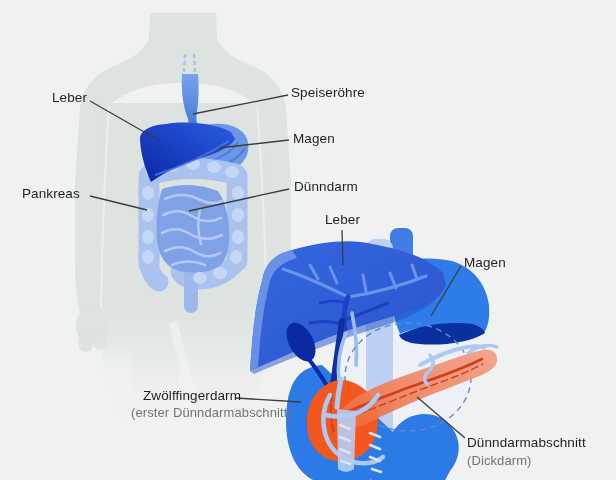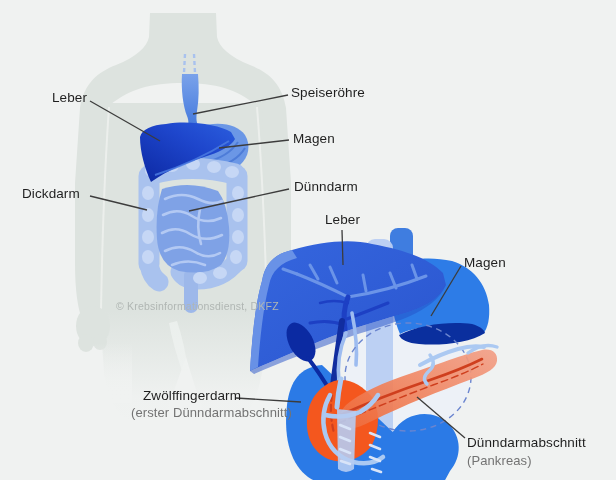--- a/index.html
+++ b/index.html
@@ -231,30 +231,29 @@
     <path d="M342,217 L343,252"></path>
     <path d="M461,253 L431,303"></path>
     <path d="M236,385 L301,389"></path>
     <path d="M465,425 L417,384"></path>
   </g>
 </svg>
 
   <div class="lbl" style="left:52px;top:77px;">Leber</div>
   <div class="lbl" style="left:291px;top:72px;text-align:center;">Speiseröhre</div>
   <div class="lbl" style="left:293px;top:118px;">Magen</div>
-  <div class="lbl" style="left:22px;top:173px;">Dickdarm</div>
+  <div class="lbl" style="left:22px;top:173px;">Pankreas</div>
   <div class="lbl" style="left:294px;top:166px;">Dünndarm</div>
 
   <div class="lbl" style="left:325px;top:199px;">Leber</div>
   <div class="lbl" style="left:464px;top:242px;">Magen</div>
 
   <div>
     <div class="lbl" style="left:143px;top:375px;">Zwölffingerdarm</div>
     <div class="lbl sub" style="left:131px;top:392px;">(erster Dünndarmabschnitt)</div>
   </div>
 
   <div>
     <div class="lbl" style="left:467px;top:422px;">Dünndarmabschnitt</div>
-    <div class="lbl sub" style="left:467px;top:440px;">(Pankreas)</div>
+    <div class="lbl sub" style="left:467px;top:440px;">(Dickdarm)</div>
   </div>
 
-  <div class="copyright" style="left:116px;top:287px;">© Krebsinformationsdienst, DKFZ</div>
 </div>
 
 </body></html>

